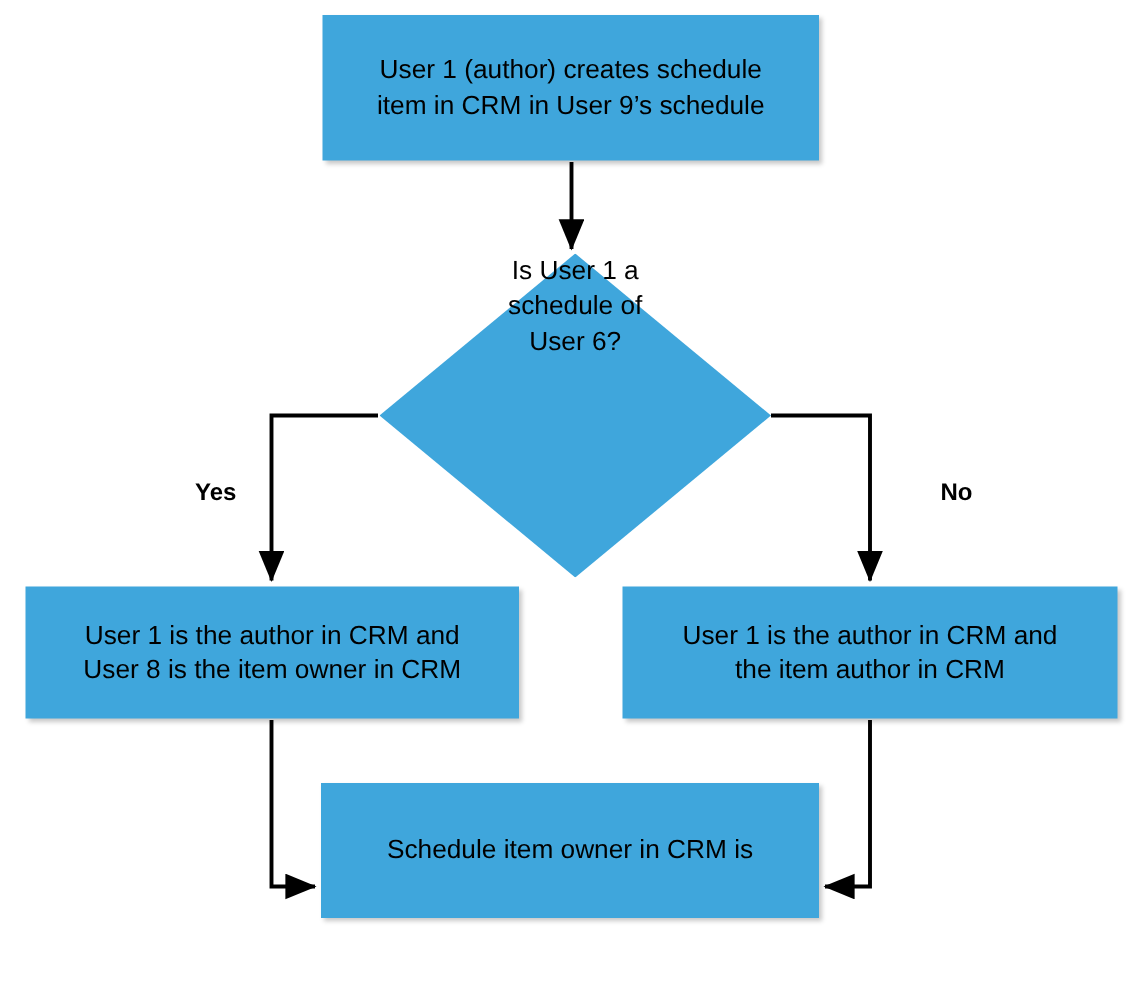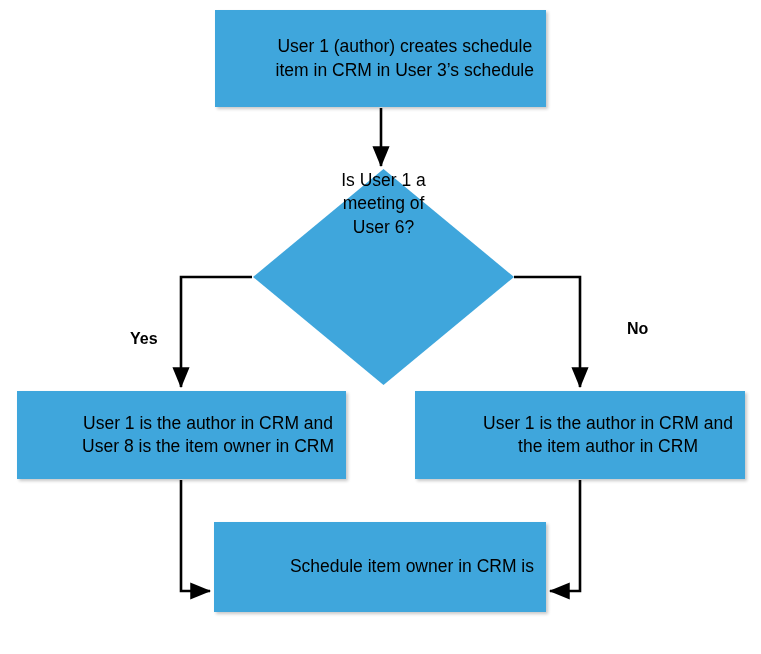--- a/index.html
+++ b/index.html
@@ -25,21 +25,20 @@
     text-align: center;
     color: #000000;
     font-size: 17.5px;
     line-height: 1.32;
     box-sizing: border-box;
   }
   .box {
     background: var(--fill, #3fa6dc);
     box-shadow: 2px 2px 3px rgba(0,0,0,0.22);
     padding: 0 12px;
-    justify-content: flex-end;
   }
   .diamond-wrap {
     position: absolute;
     display: flex;
     align-items: flex-start;
     justify-content: center;
   }
   .diamond-shape {
     position: absolute;
     inset: 0;
@@ -96,34 +95,34 @@
     <path class="line" d="M514,277 L580,277 L580,387" marker-end="url(#arrowhead)"></path>
 
     <path class="line" d="M181,480 L181,591 L210,591" marker-end="url(#arrowhead)"></path>
 
     <path class="line" d="M580,480 L580,591 L550,591" marker-end="url(#arrowhead)"></path>
   </svg>
 
   <div class="node box" style="left: 215px; top: 10px; width: 331px; height: 97px; --fill: #3fa6dc;">
     <div>
       <span>User 1 (author) creates schedule</span><br>
-      <span>item in CRM in User 3’s schedule</span>
+      <span>item in CRM in User 9’s schedule</span>
     </div>
   </div>
 
   <div class="diamond-wrap" style="left:253px; top:169px; width:261px; height:216px;">
     <div class="diamond-shape" style="--fill: #3fa6dc;"></div>
     <div class="diamond-label">
       <span>Is User 1 a</span><br>
-      <span>meeting of</span><br>
+      <span>schedule of</span><br>
       <span>User 6?</span>
     </div>
   </div>
 
-  <div class="edge-label" style="left:130px; top:320px;margin-top:10px;">Yes</div>
+  <div class="edge-label" style="left:130px; top:320px;">Yes</div>
 
   <div class="edge-label" style="left:627px; top:320px;">No</div>
 
   <div class="node box" style="left: 17px; top: 391px; width: 329px; height: 88px; --fill: #3fa6dc;">
     <div>
       <span>User 1 is the author in CRM and</span><br>
       <span>User 8 is the item owner in CRM</span>
     </div>
   </div>
 

